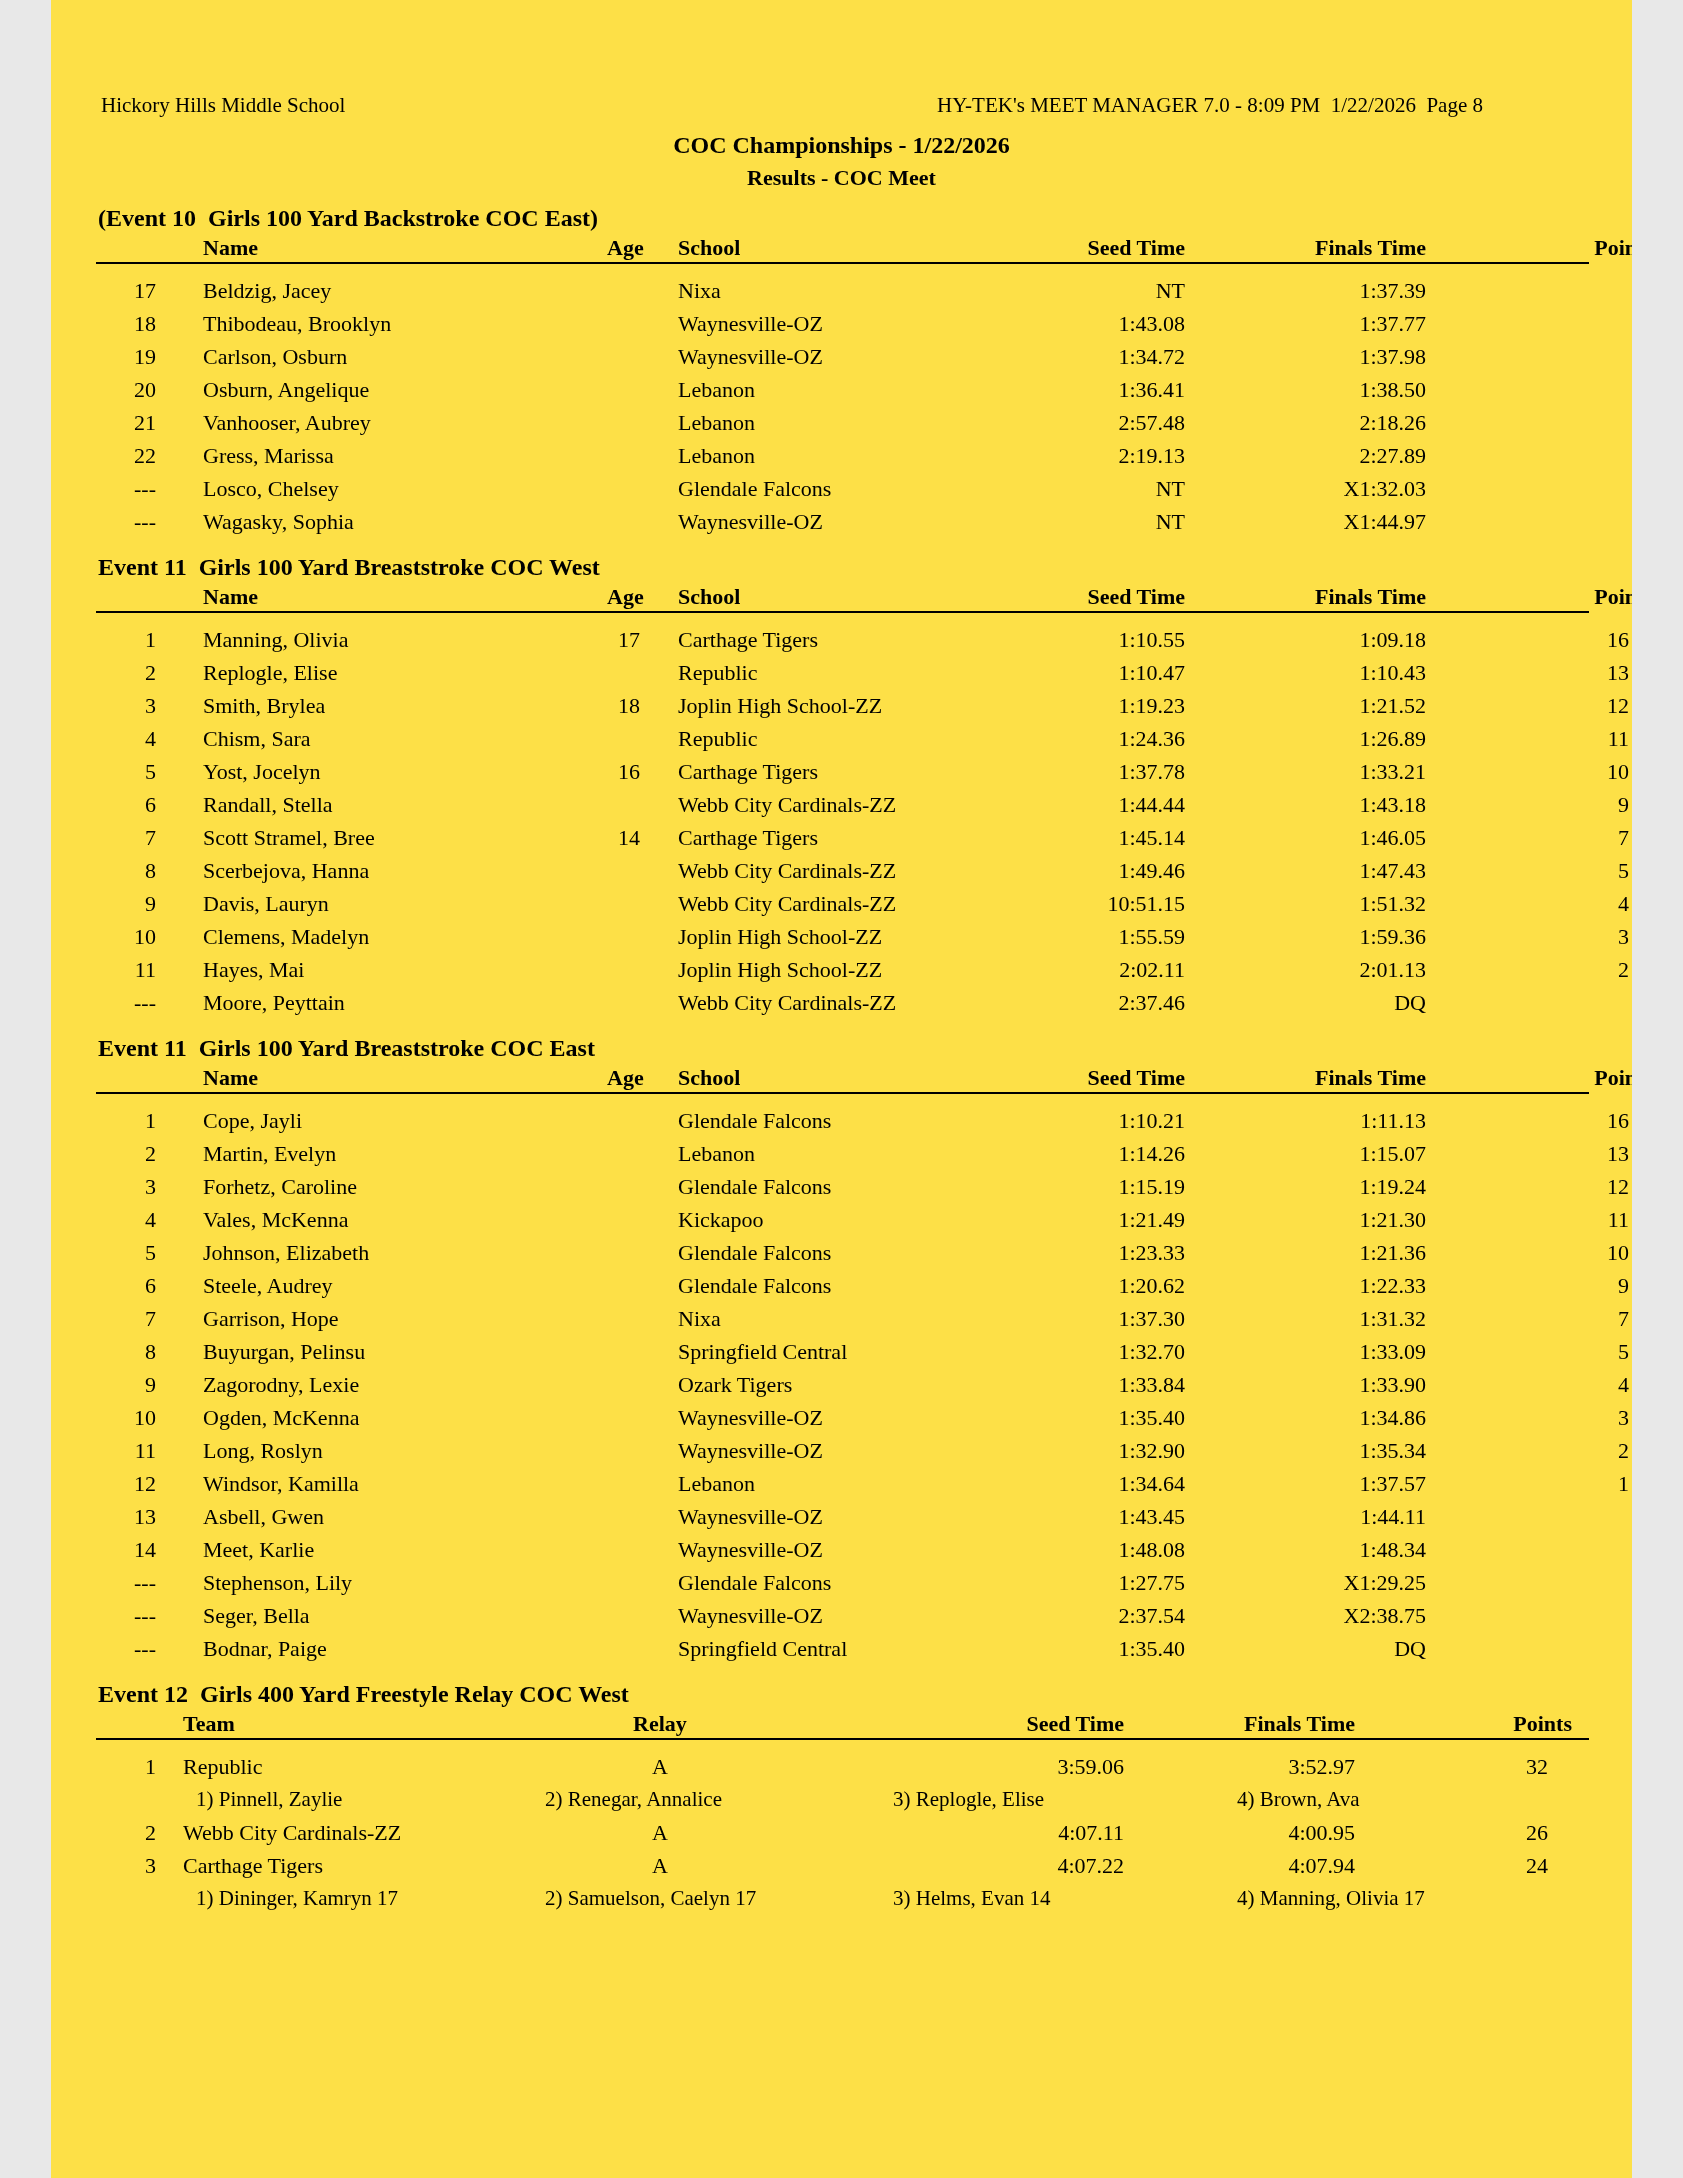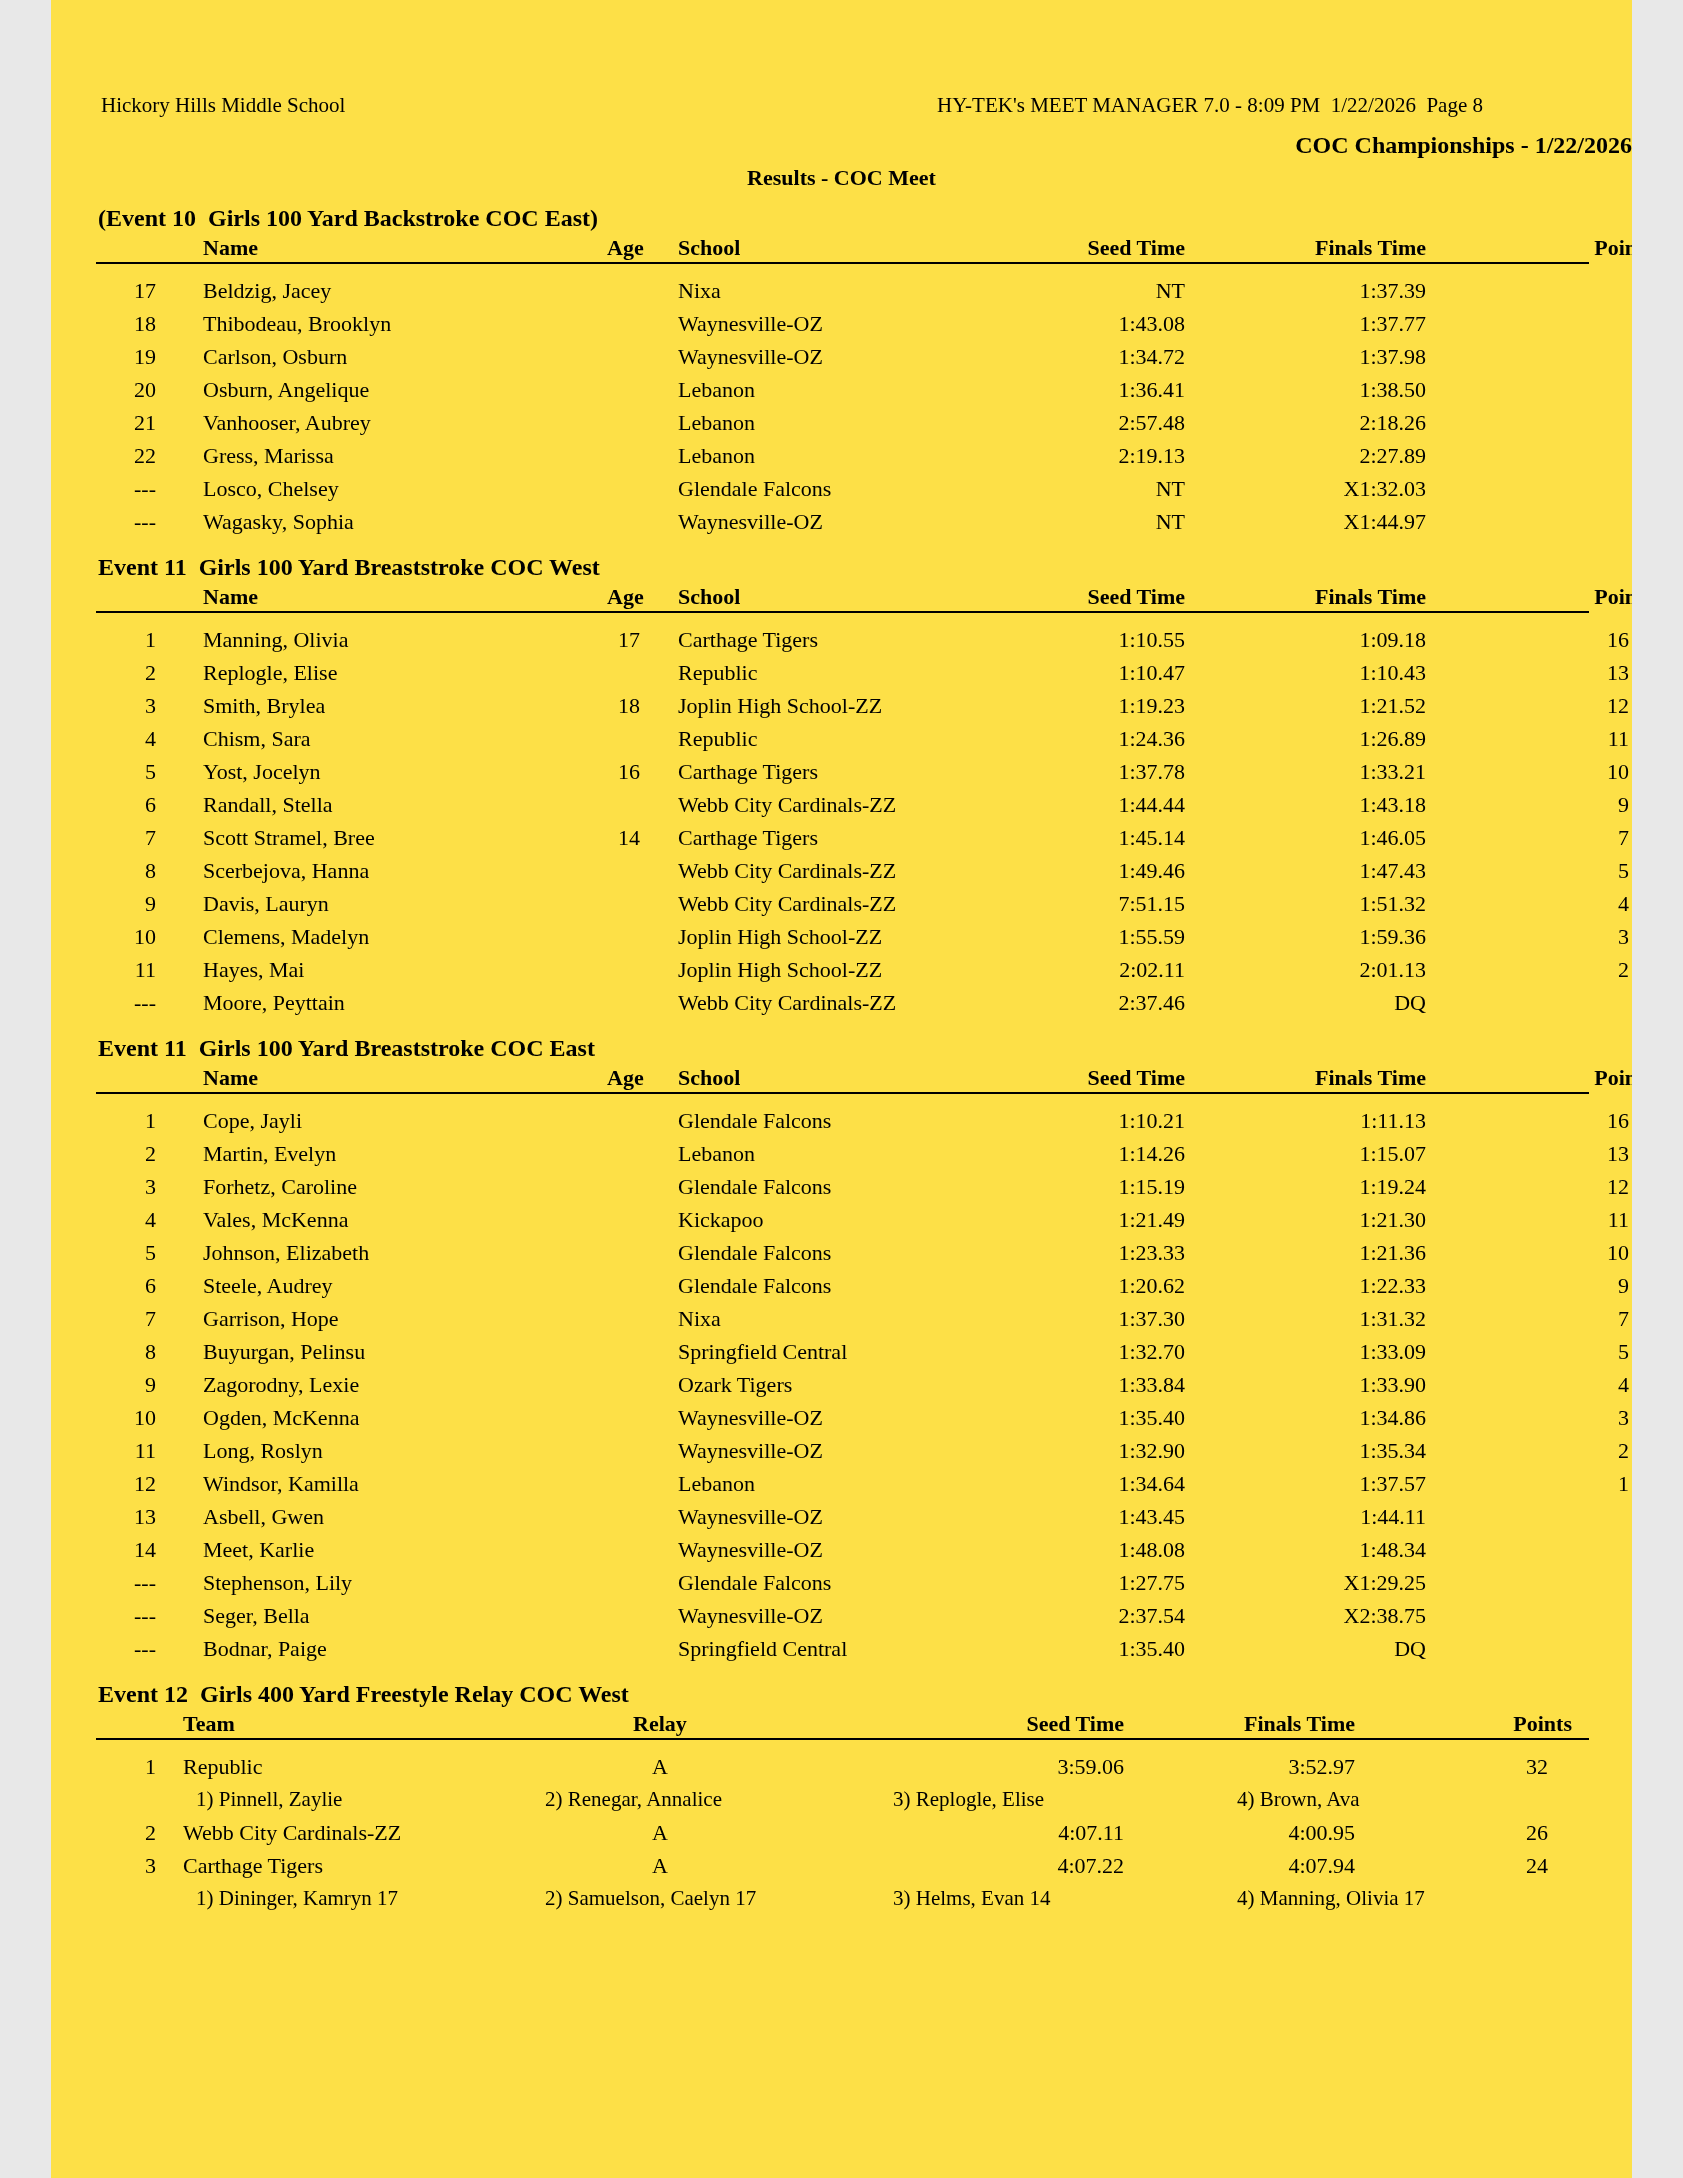--- a/index.html
+++ b/index.html
@@ -12,21 +12,21 @@
     overflow:hidden;
     margin:0 auto;
   }
   .topbar {
     display:flex; justify-content:space-between;
     padding:93px 149px 0 50px;
     font-size:21px; line-height:25px;
     white-space:pre;
   }
   .meet-title {
-    text-align:right; font-weight:700;
+    text-align:center; font-weight:700;
     font-size:24px; line-height:30px; margin-top:12px;
     white-space:pre;
   }
   .meet-subtitle {
     text-align:center; font-weight:700;
     font-size:22px; line-height:26px; margin-top:5px;
     white-space:pre;
   }
   .section { margin-top:14px; }
   .section.first { margin-top:12px; }
@@ -292,21 +292,21 @@
             <div class="r pts-pad">5</div>
             <div></div>
           </div>
           <div class="row grid-ind">
             <div class="r">9</div>
             <div></div>
             <div>Davis, Lauryn</div>
             <div class="r"></div>
             <div></div>
             <div>Webb City Cardinals-ZZ</div>
-            <div class="r">7:51.15</div>
+            <div class="r">10:51.15</div>
             <div class="r">1:51.32</div>
             <div class="r pts-pad">4</div>
             <div></div>
           </div>
           <div class="row grid-ind">
             <div class="r">10</div>
             <div></div>
             <div>Clemens, Madelyn</div>
             <div class="r"></div>
             <div></div>

